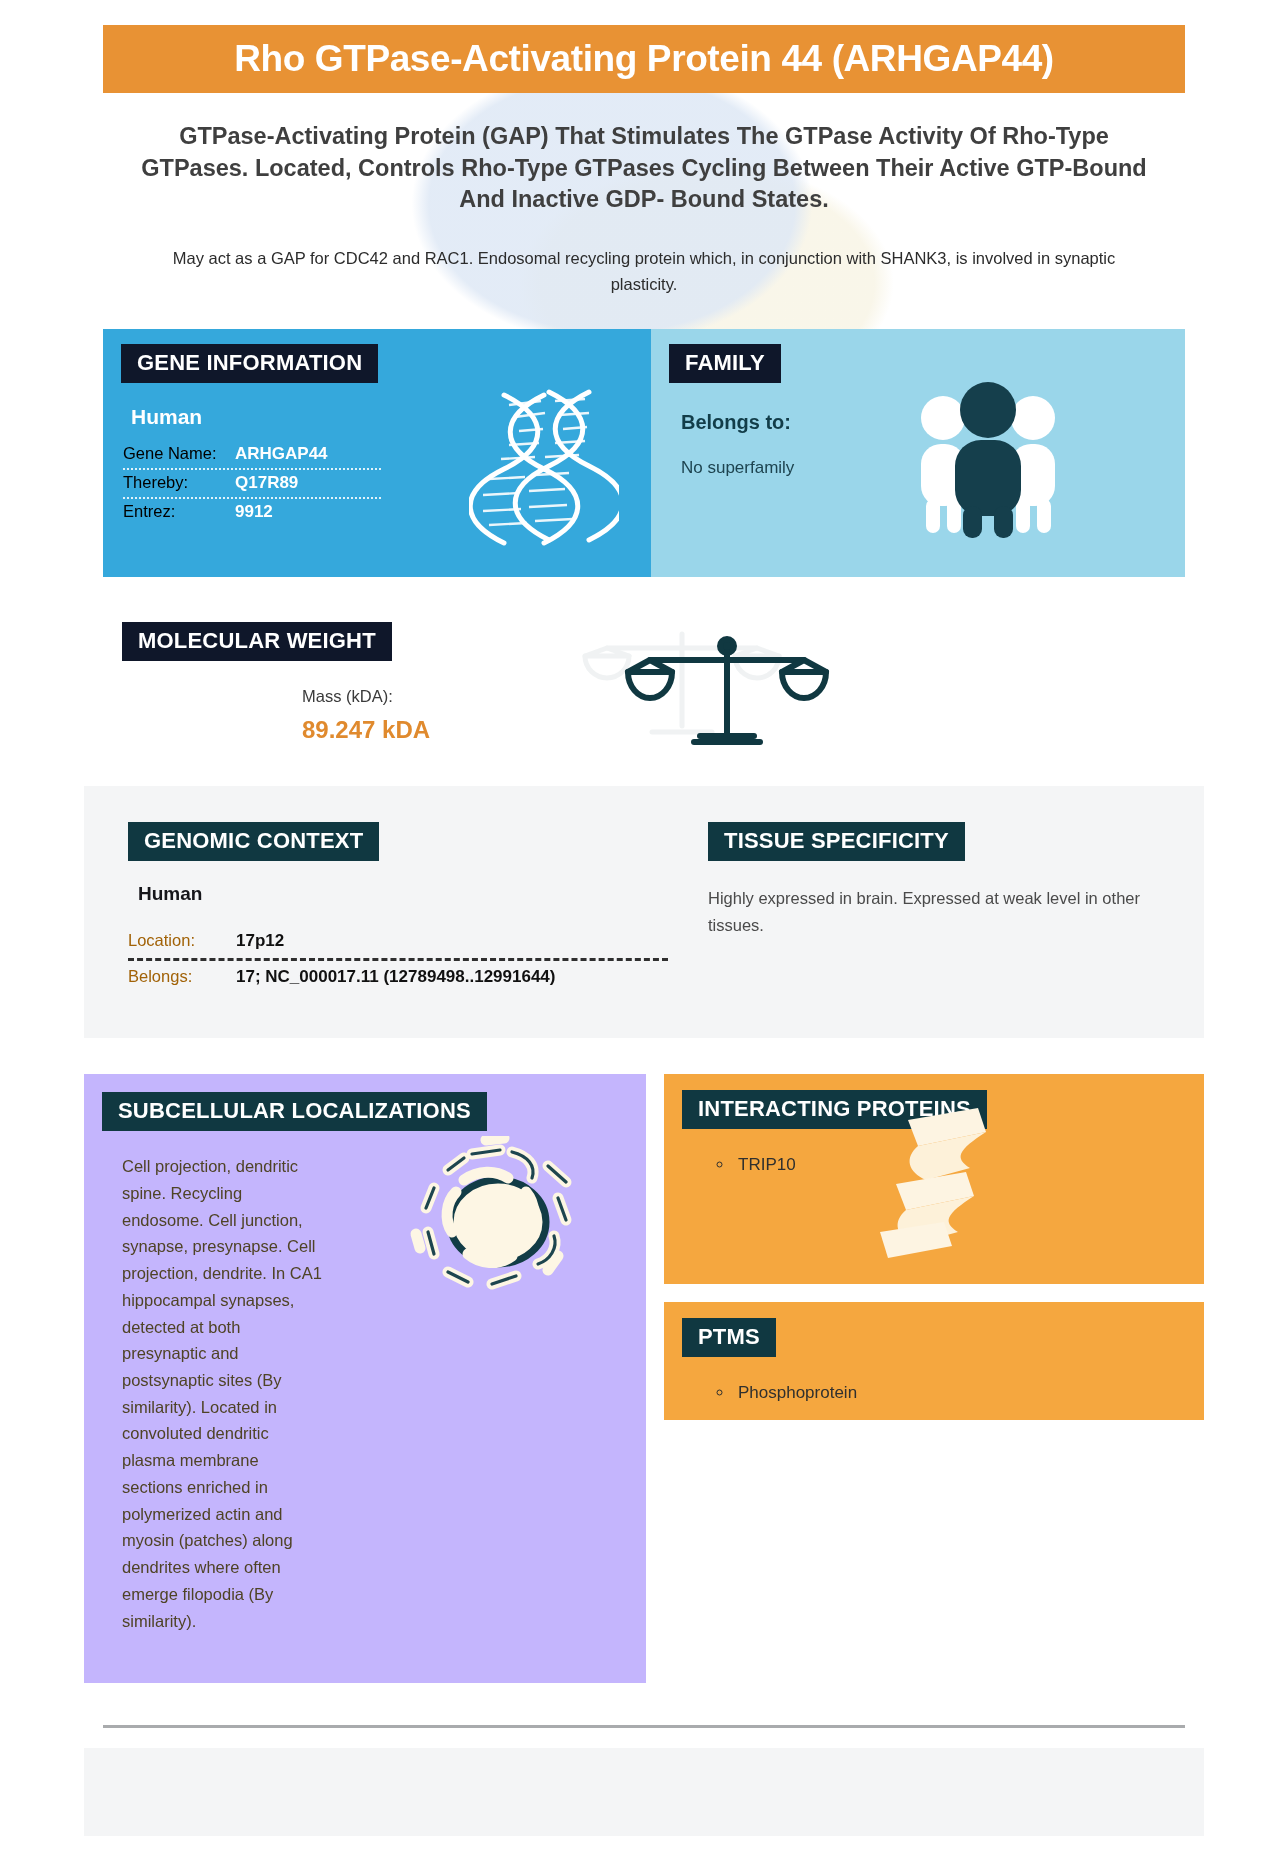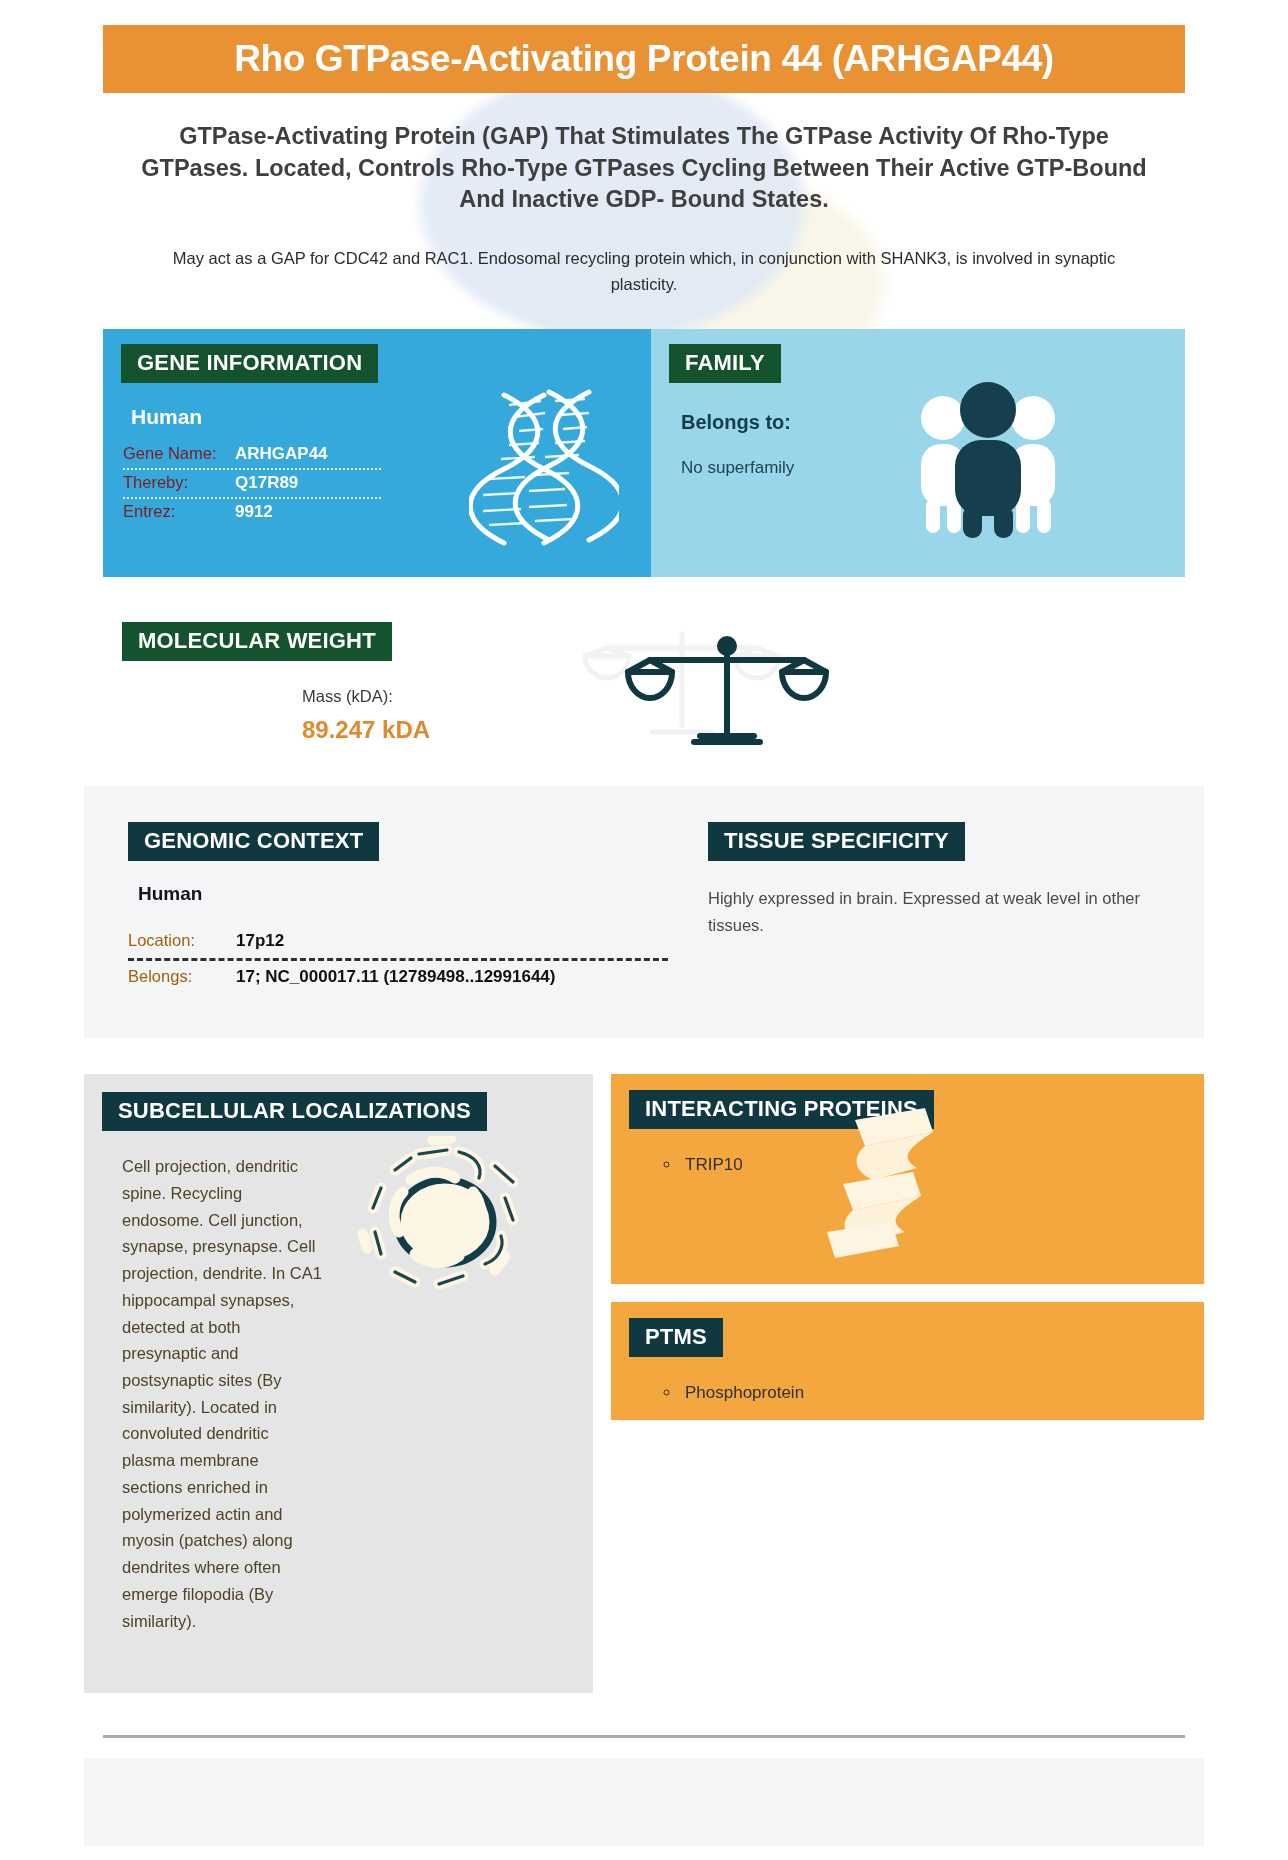--- a/index.html
+++ b/index.html
@@ -61,21 +61,21 @@
   
   .chip {
     display: inline-block;
     color: #ffffff;
     font-size: 22px;
     font-weight: bold;
     padding: 6px 16px 7px 16px;
     letter-spacing: 0.2px;
     white-space: nowrap;
   }
-  .chip-orange { background: #14532d; }
+  .chip-orange { background: #0f172a; }
   .chip-dark   { background: #103841; }
 
   
   .row-cards {
     display: flex;
     margin: 32px 103px 0 103px;
     height: 248px;
   }
   .card-gene {
     position: relative;
@@ -99,21 +99,21 @@
   }
   .kv-table { margin-left: 20px; width: 258px; }
   .kv-row {
     display: flex;
     align-items: baseline;
     border-bottom: 2px dotted rgba(255,255,255,0.85);
     padding: 3px 0 4px 0;
   }
   .kv-row:last-child { border-bottom: none; }
   .kv-key {
-    color: #7f1d1d; font-size: 16.5px; width: 112px; flex: none;
+    color: #000000; font-size: 16.5px; width: 112px; flex: none;
   }
   .kv-val { color: #ffffff; font-size: 17px; font-weight: bold; }
 
   .dna-icon {
     position: absolute;
     right: 32px; top: 58px;
     width: 150px; height: 165px;
   }
 
   .fam-belongs {
@@ -176,23 +176,23 @@
   .gc-val { color: #111111; font-size: 17px; font-weight: bold; }
   .ts-text {
     margin-top: 24px; color: #4a4a4a; font-size: 16.5px; line-height: 1.6;
     max-width: 470px;
   }
 
   
   .panels { display: flex; margin: 36px 84px 0 84px; align-items: flex-start; }
   .subloc-panel {
     position: relative;
-    width: 509px;
-    background: #e5e5e5;
-    padding-bottom: 40px;
+    width: 562px;
+    background: #c4b5fd;
+    padding-bottom: 30px;
     overflow: hidden;
   }
   .subloc-head { padding: 18px 0 0 18px; }
   .subloc-text {
     margin: 22px 0 0 38px;
     width: 200px;
     color: #4f4326;
     font-size: 16.5px;
     line-height: 1.62;
     min-height: 500px;

